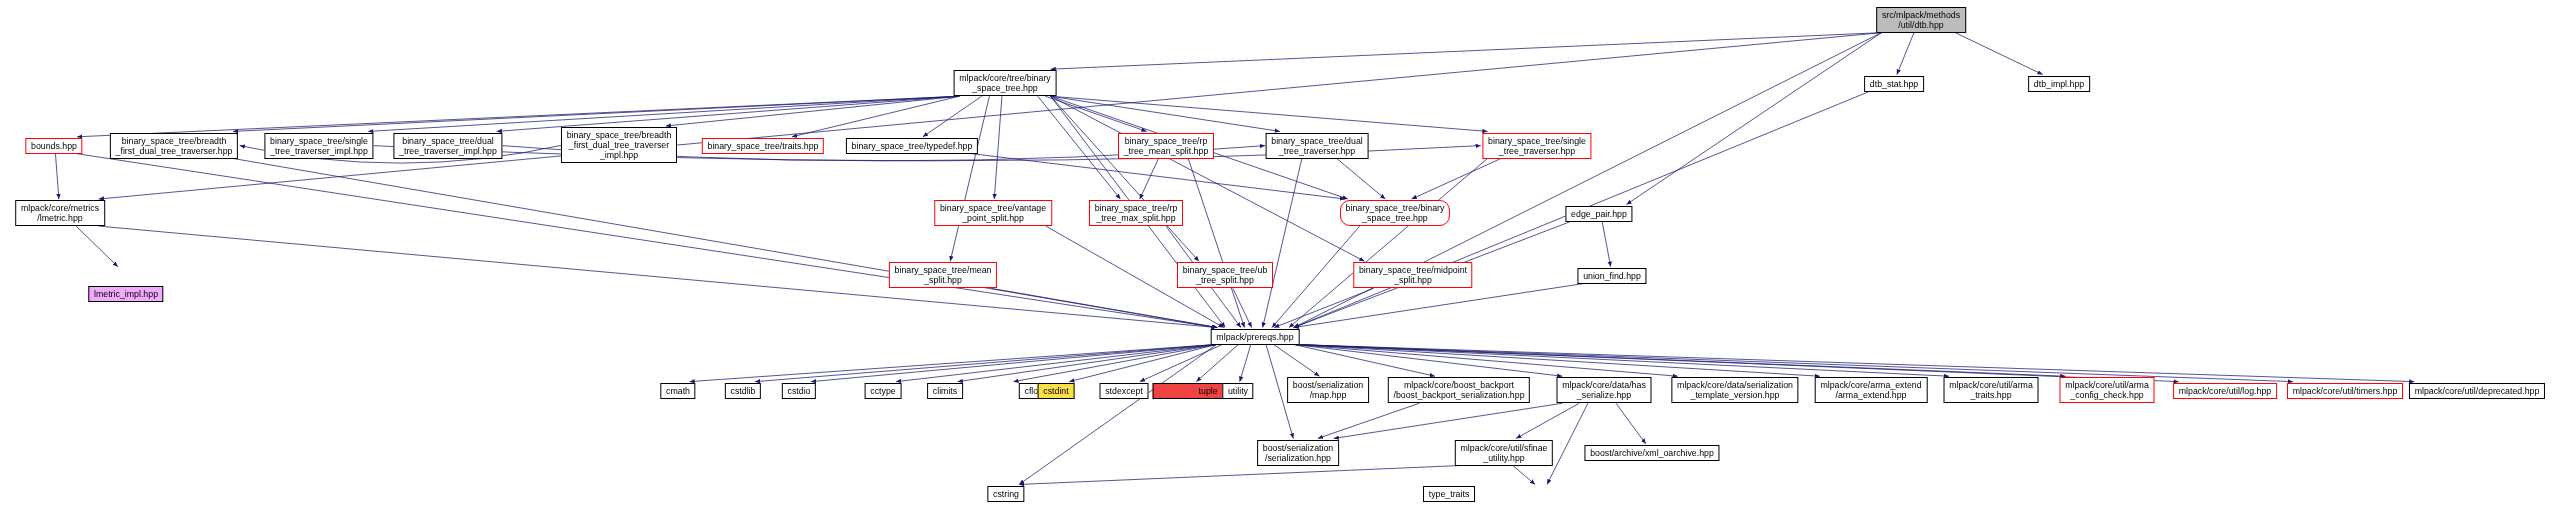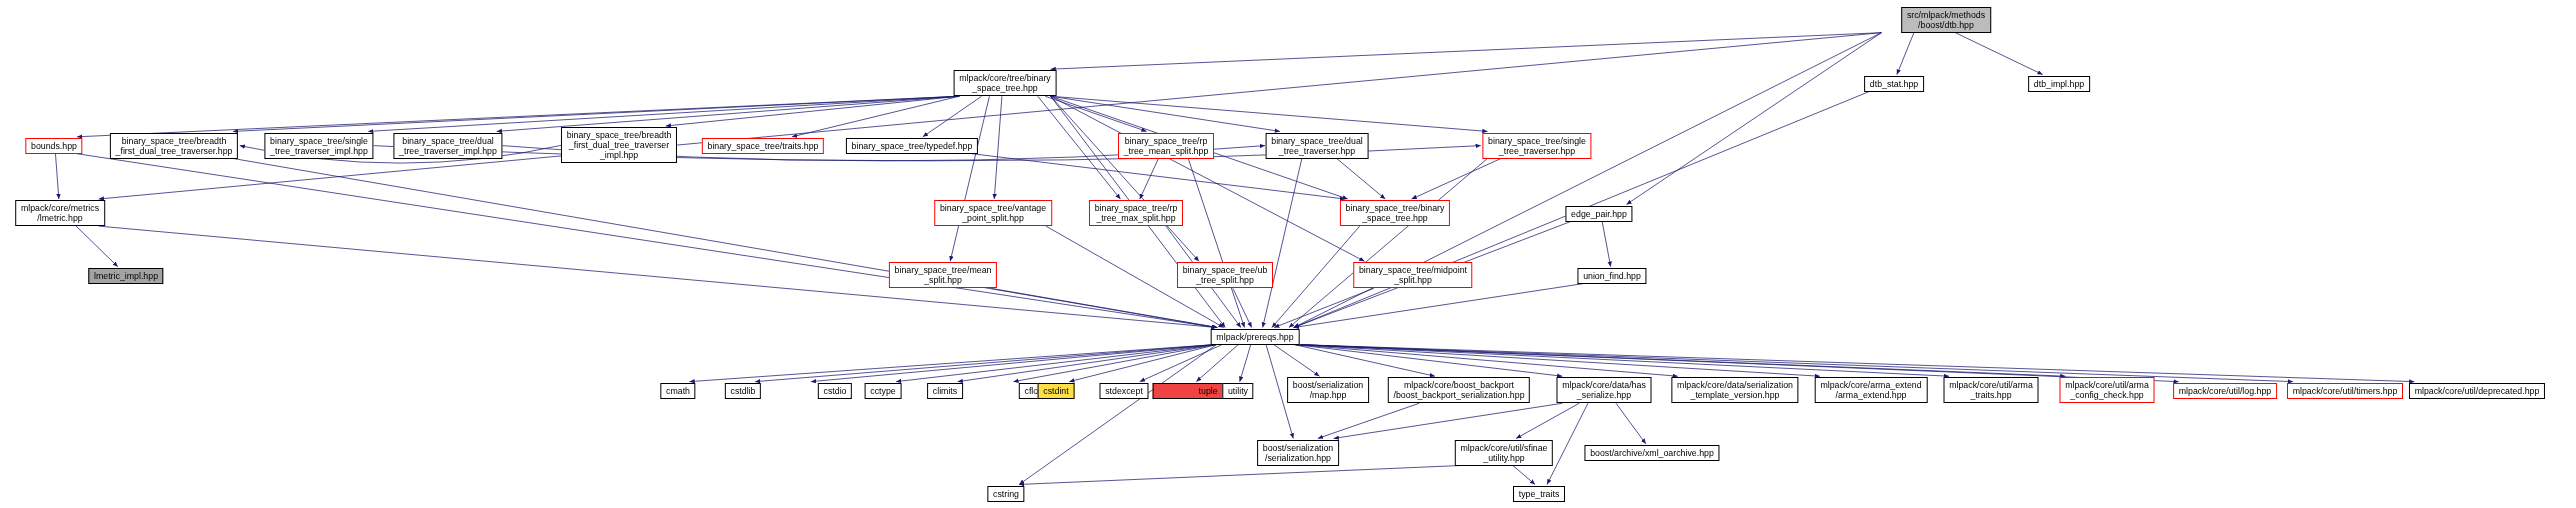--- a/index.html
+++ b/index.html
@@ -123,23 +123,23 @@
       <path d="M 1799 509 L 1507 716" class="edge" stroke="#191970" marker-end="url(#arrowhead)"></path>
       <path d="M 1872 509 L 1912.32 648" class="edge" stroke="#191970" marker-end="url(#arrowhead)"></path>
       <path d="M 2098.5 596 L 1948.56 648" class="edge" stroke="#191970" marker-end="url(#arrowhead)"></path>
       <path d="M 2310 596 L 1972 648" class="edge" stroke="#191970" marker-end="url(#arrowhead)"></path>
       <path d="M 2335 596 L 2241.76 648" class="edge" stroke="#191970" marker-end="url(#arrowhead)"></path>
       <path d="M 2389.5 596 L 2433.6 656" class="edge" stroke="#191970" marker-end="url(#arrowhead)"></path>
       <path d="M 2348 596 L 2287.52 716" class="edge" stroke="#191970" marker-end="url(#arrowhead)"></path>
       <path d="M 2159.5 688 L 1507 716" class="edge" stroke="#191970" marker-end="url(#arrowhead)"></path>
       <path d="M 2237 688 L 2269.76 716" class="edge" stroke="#191970" marker-end="url(#arrowhead)"></path>
     </svg>
-<div class="node" style="left: 1921px; top: 6.8px; border-color: rgb(0, 0, 0); background: rgb(188, 188, 188); color: rgb(0, 0, 0); margin-left: 25px;">
+<div class="node" style="left: 1921px; top: 6.8px; border-color: rgb(0, 0, 0); background: rgb(188, 188, 188); color: rgb(0, 0, 0);">
       <div class="nline">src/mlpack/methods</div>
-      <div class="nline">/boost/dtb.hpp</div>
+      <div class="nline">/util/dtb.hpp</div>
     </div>
     <div class="node" style="left: 1005px; top: 70px; border-color: rgb(0, 0, 0); background: rgb(255, 255, 255); color: rgb(0, 0, 0);">
       <div class="nline">mlpack/core/tree/binary</div>
       <div class="nline">_space_tree.hpp</div>
     </div>
     <div class="node" style="left: 1894px; top: 76px; border-color: rgb(0, 0, 0); background: rgb(255, 255, 255); color: rgb(0, 0, 0);">
       <div class="nline">dtb_stat.hpp</div>
     </div>
     <div class="node" style="left: 2059px; top: 76px; border-color: rgb(0, 0, 0); background: rgb(255, 255, 255); color: rgb(0, 0, 0);">
       <div class="nline">dtb_impl.hpp</div>
@@ -187,28 +187,28 @@
       <div class="nline">/lmetric.hpp</div>
     </div>
     <div class="node" style="left: 993px; top: 200px; border-color: rgb(255, 0, 0); background: rgb(255, 255, 255); color: rgb(0, 0, 0);">
       <div class="nline">binary_space_tree/vantage</div>
       <div class="nline">_point_split.hpp</div>
     </div>
     <div class="node" style="left: 1136px; top: 200px; border-color: rgb(255, 0, 0); background: rgb(255, 255, 255); color: rgb(0, 0, 0);">
       <div class="nline">binary_space_tree/rp</div>
       <div class="nline">_tree_max_split.hpp</div>
     </div>
-    <div class="node" style="left: 1395px; top: 200px; border-color: rgb(255, 0, 0); background: rgb(255, 255, 255); color: rgb(0, 0, 0);">
+    <div class="node" style="left: 1395px; top: 200px; border-color: rgb(255, 0, 0); background: rgb(255, 255, 255); color: rgb(0, 0, 0); border-radius: 10px;">
       <div class="nline">binary_space_tree/binary</div>
       <div class="nline">_space_tree.hpp</div>
     </div>
     <div class="node" style="left: 1599px; top: 206px; border-color: rgb(0, 0, 0); background: rgb(255, 255, 255); color: rgb(0, 0, 0);">
       <div class="nline">edge_pair.hpp</div>
     </div>
-    <div class="node" style="left: 126px; top: 268px; border-color: rgb(0, 0, 0); background: #a3a3a3; color: rgb(0, 0, 0);">
+    <div class="node" style="left: 126px; top: 286px; border-color: rgb(0, 0, 0); background: #f0abfc; color: rgb(0, 0, 0);">
       <div class="nline">lmetric_impl.hpp</div>
     </div>
     <div class="node" style="left: 943px; top: 262px; border-color: rgb(255, 0, 0); background: rgb(255, 255, 255); color: rgb(0, 0, 0); text-align: center;">
       <div class="nline">binary_space_tree/mean</div>
       <div class="nline">_split.hpp</div>
     </div>
     <div class="node" style="left: 1225px; top: 262px; border-color: rgb(255, 0, 0); background: rgb(255, 255, 255); color: rgb(0, 0, 0);">
       <div class="nline">binary_space_tree/ub</div>
       <div class="nline">_tree_split.hpp</div>
     </div>
@@ -221,21 +221,21 @@
     </div>
     <div class="node" style="left: 1255px; top: 329px; border-color: rgb(0, 0, 0); background: rgb(255, 255, 255); color: rgb(0, 0, 0);">
       <div class="nline">mlpack/prereqs.hpp</div>
     </div>
     <div class="node" style="left: 678px; top: 383px; border-color: rgb(0, 0, 0); background: rgb(255, 255, 255); color: rgb(0, 0, 0);">
       <div class="nline">cmath</div>
     </div>
     <div class="node" style="left: 743px; top: 383px; border-color: rgb(0, 0, 0); background: rgb(255, 255, 255); color: rgb(0, 0, 0);">
       <div class="nline">cstdlib</div>
     </div>
-    <div class="node" style="left: 799px; top: 383px; border-color: rgb(0, 0, 0); background: rgb(255, 255, 255); color: rgb(0, 0, 0); margin-left: 36px;">
+    <div class="node" style="left: 799px; top: 383px; border-color: rgb(0, 0, 0); background: rgb(255, 255, 255); color: rgb(0, 0, 0);">
       <div class="nline">cstdio</div>
     </div>
     <div class="node" style="left: 883px; top: 383px; border-color: rgb(0, 0, 0); background: rgb(255, 255, 255); color: rgb(0, 0, 0);">
       <div class="nline">cctype</div>
     </div>
     <div class="node" style="left: 945px; top: 383px; border-color: rgb(0, 0, 0); background: rgb(255, 255, 255); color: rgb(0, 0, 0);">
       <div class="nline">climits</div>
     </div>
     <div class="node" style="left: 1003px; top: 383px; border-color: rgb(0, 0, 0); background: rgb(255, 255, 255); color: rgb(0, 0, 0); margin-left: 32px;">
       <div class="nline">cfloat</div>
@@ -296,17 +296,17 @@
     <div class="node" style="left: 1504px; top: 440px; border-color: rgb(0, 0, 0); background: rgb(255, 255, 255); color: rgb(0, 0, 0);">
       <div class="nline">mlpack/core/util/sfinae</div>
       <div class="nline">_utility.hpp</div>
     </div>
     <div class="node" style="left: 1652px; top: 445px; border-color: rgb(0, 0, 0); background: rgb(255, 255, 255); color: rgb(0, 0, 0);">
       <div class="nline">boost/archive/xml_oarchive.hpp</div>
     </div>
     <div class="node" style="left: 1006px; top: 486px; border-color: rgb(0, 0, 0); background: rgb(255, 255, 255); color: rgb(0, 0, 0);">
       <div class="nline">cstring</div>
     </div>
-    <div class="node" style="left: 1539px; top: 486px; border-color: rgb(0, 0, 0); background: rgb(255, 255, 255); color: rgb(0, 0, 0);">
+    <div class="node" style="left: 1449px; top: 486px; border-color: rgb(0, 0, 0); background: rgb(255, 255, 255); color: rgb(0, 0, 0);">
       <div class="nline">type_traits</div>
     </div>
   </div>
 
 
 </body></html>

